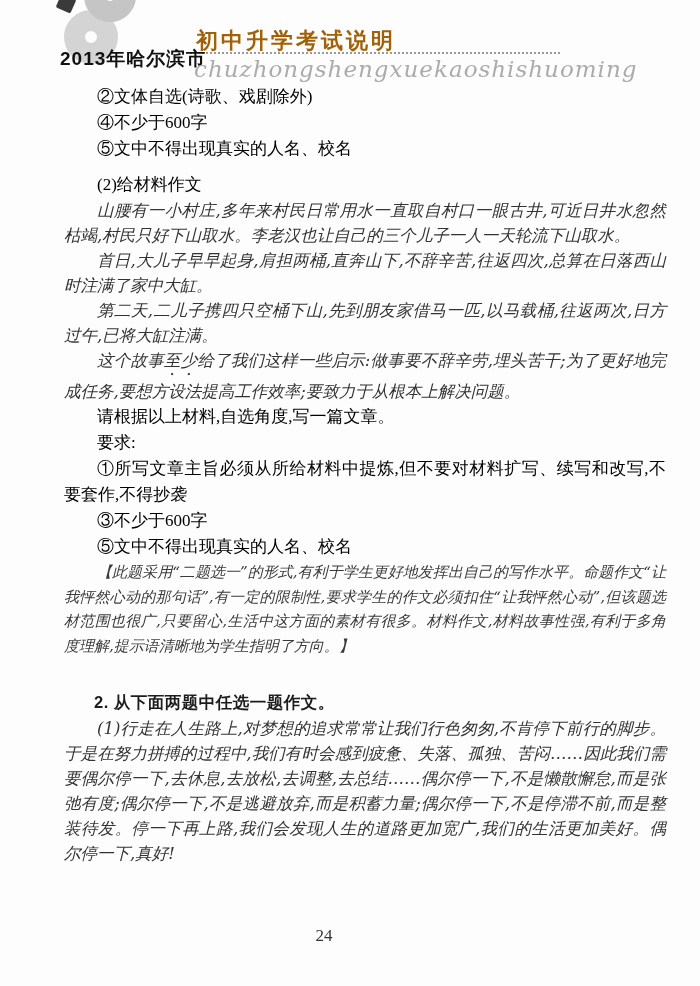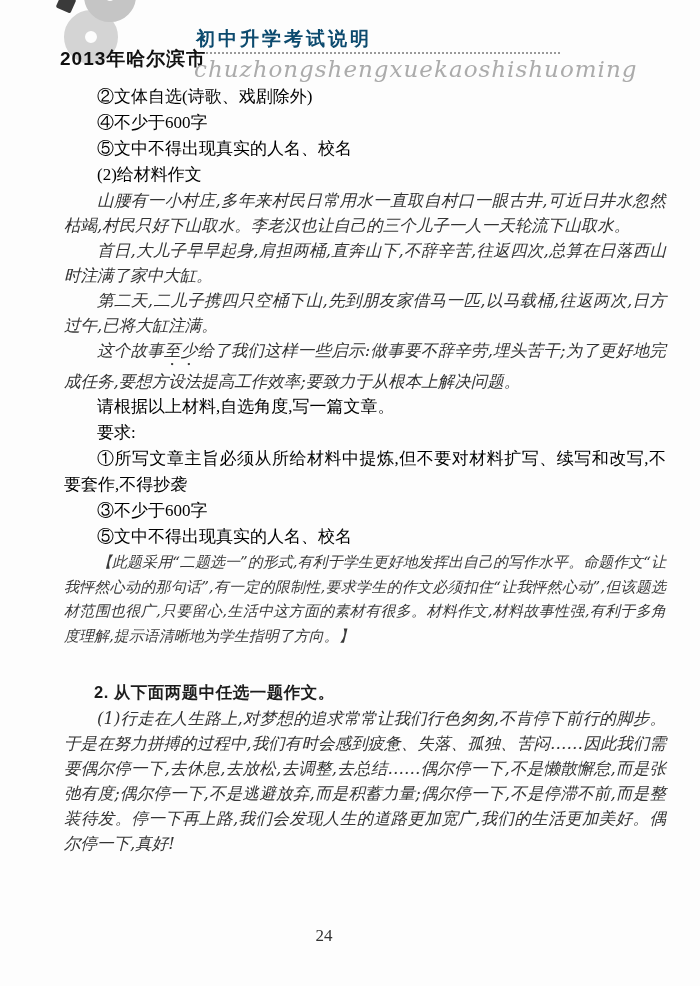--- a/index.html
+++ b/index.html
@@ -19,21 +19,21 @@
     background:#3a3a3a; transform:rotate(24deg); border-radius:2px; z-index:0; }
 
   .region-label {
     position:absolute; left:60px; top:46px; z-index:2;
     font-family:"Liberation Sans", sans-serif; font-weight:bold;
     font-size:19px; letter-spacing:1px; color:#111;
   }
   .header-title {
     position:absolute; left:196px; top:26px; z-index:2;
     font-family:"Liberation Sans", sans-serif; font-weight:bold;
-    font-size:19px; letter-spacing:3px; color:#0c4a6e;
+    font-size:22px; letter-spacing:3px; color:#a16207;
   }
   .dotted-divider {
     position:absolute; left:178px; top:52px; width:382px; height:0;
     border-top:2px dotted #9a9a9a; z-index:1;
   }
   .pinyin-subtitle {
     position:absolute; left:194px; top:56px; z-index:2;
     font-family:"DejaVu Serif", serif; font-style:italic;
     font-size:23px; letter-spacing:1px; color:#ababab;
   }
@@ -43,21 +43,21 @@
     position:absolute; left:64px; top:84px; width:602px; z-index:2;
     text-align:justify;
   }
   p { text-align:justify; }
   .indent { text-indent:33px; }
 
   .song  { font-family:"Liberation Serif", serif; font-size:17px; line-height:26px; color:#000000; }
   .kai   { font-family:"DejaVu Serif", serif; font-style:italic; font-size:16.5px; line-height:25px; color:#333; }
   .commentary { font-family:"DejaVu Serif", serif; font-style:italic; font-size:15px; line-height:24.5px; color:#3a3a3a; }
 
-  .section-label { }
+  .section-label { margin-top:10px; }
   .question2-heading {
     margin-top:31px;
     font-family:"Liberation Sans", sans-serif; font-weight:bold;
     font-size:16.5px; line-height:26px; color:#1c1c1c;
     text-indent:30px; letter-spacing:0.5px;
   }
   .prompt { margin-top:1px; }
 
   .emph {
     -webkit-text-emphasis:filled dot #333;

